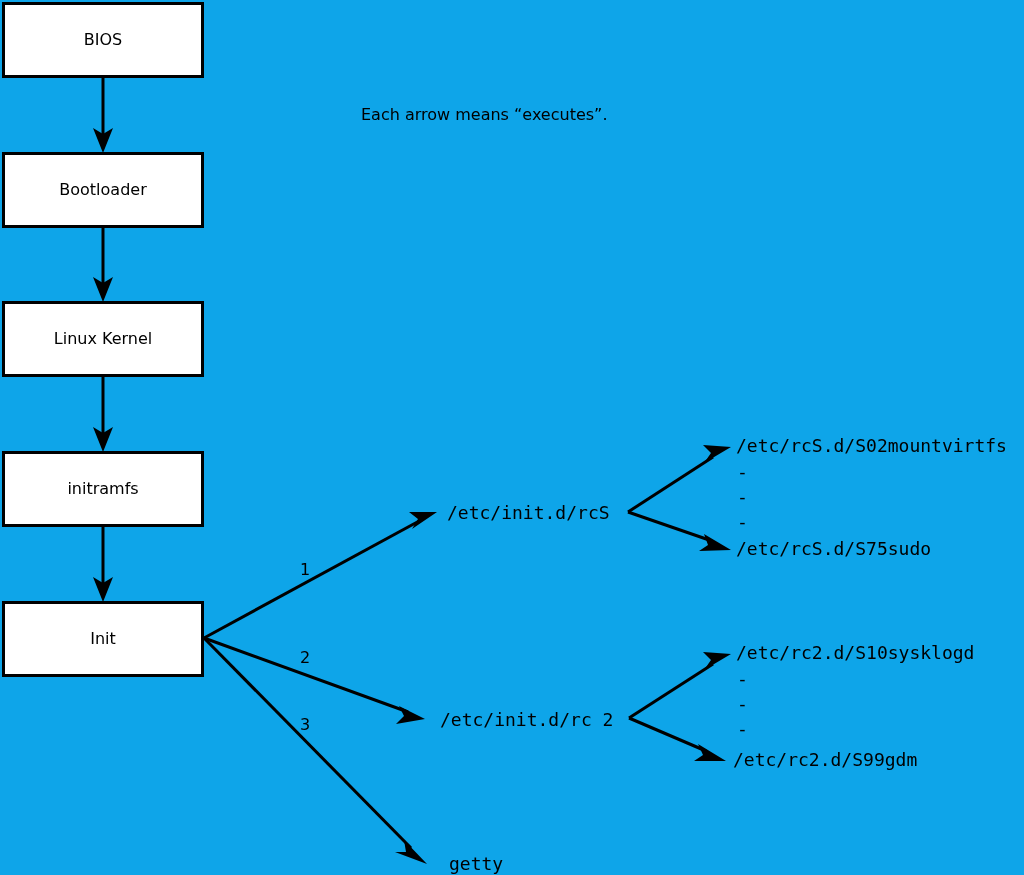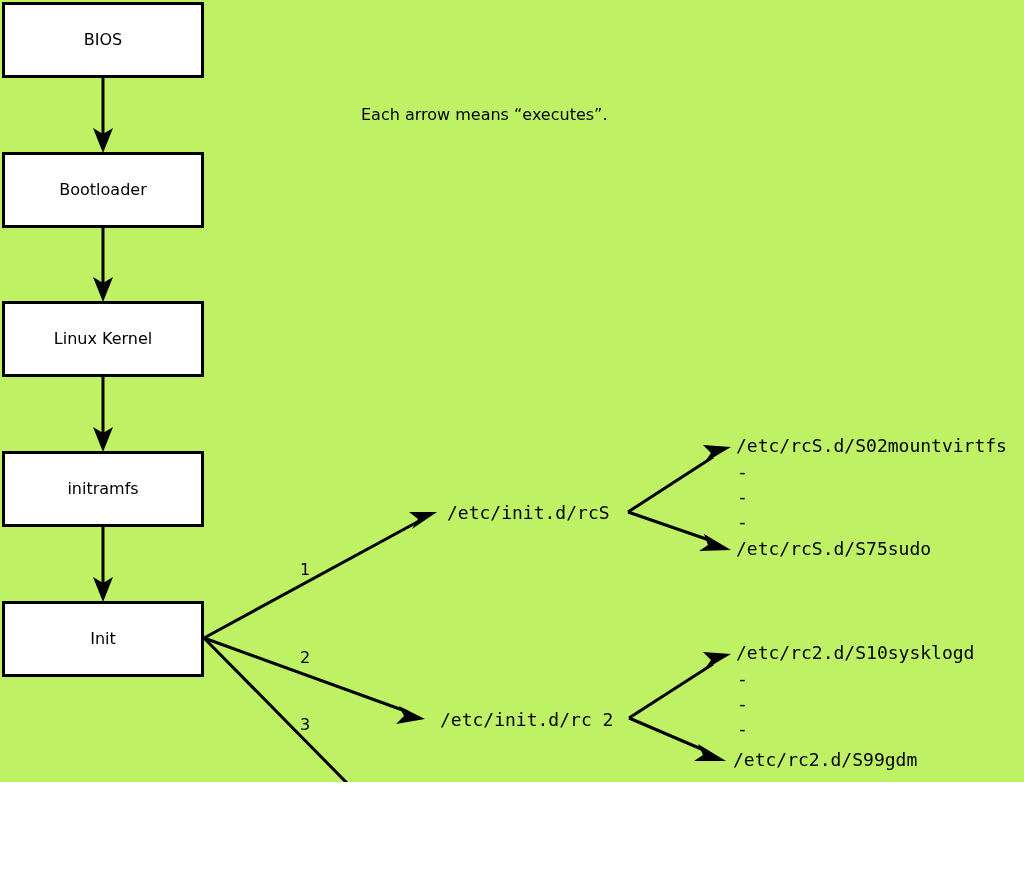--- a/index.html
+++ b/index.html
@@ -6,22 +6,22 @@
     margin: 0;
     padding: 0;
     background: #ffffff;
   }
   body {
     font-family: "DejaVu Sans", sans-serif;
   }
   #canvas {
     position: relative;
     width: 1024px;
-    height: 782px;
-    background: #bef264;
+    height: 875px;
+    background: #0ea5e9;
     overflow: hidden;
   }
   #diagram-svg {
     position: absolute;
     left: 0;
     top: 0;
     width: 1024px;
     height: 875px;
   }
   .box-label {

